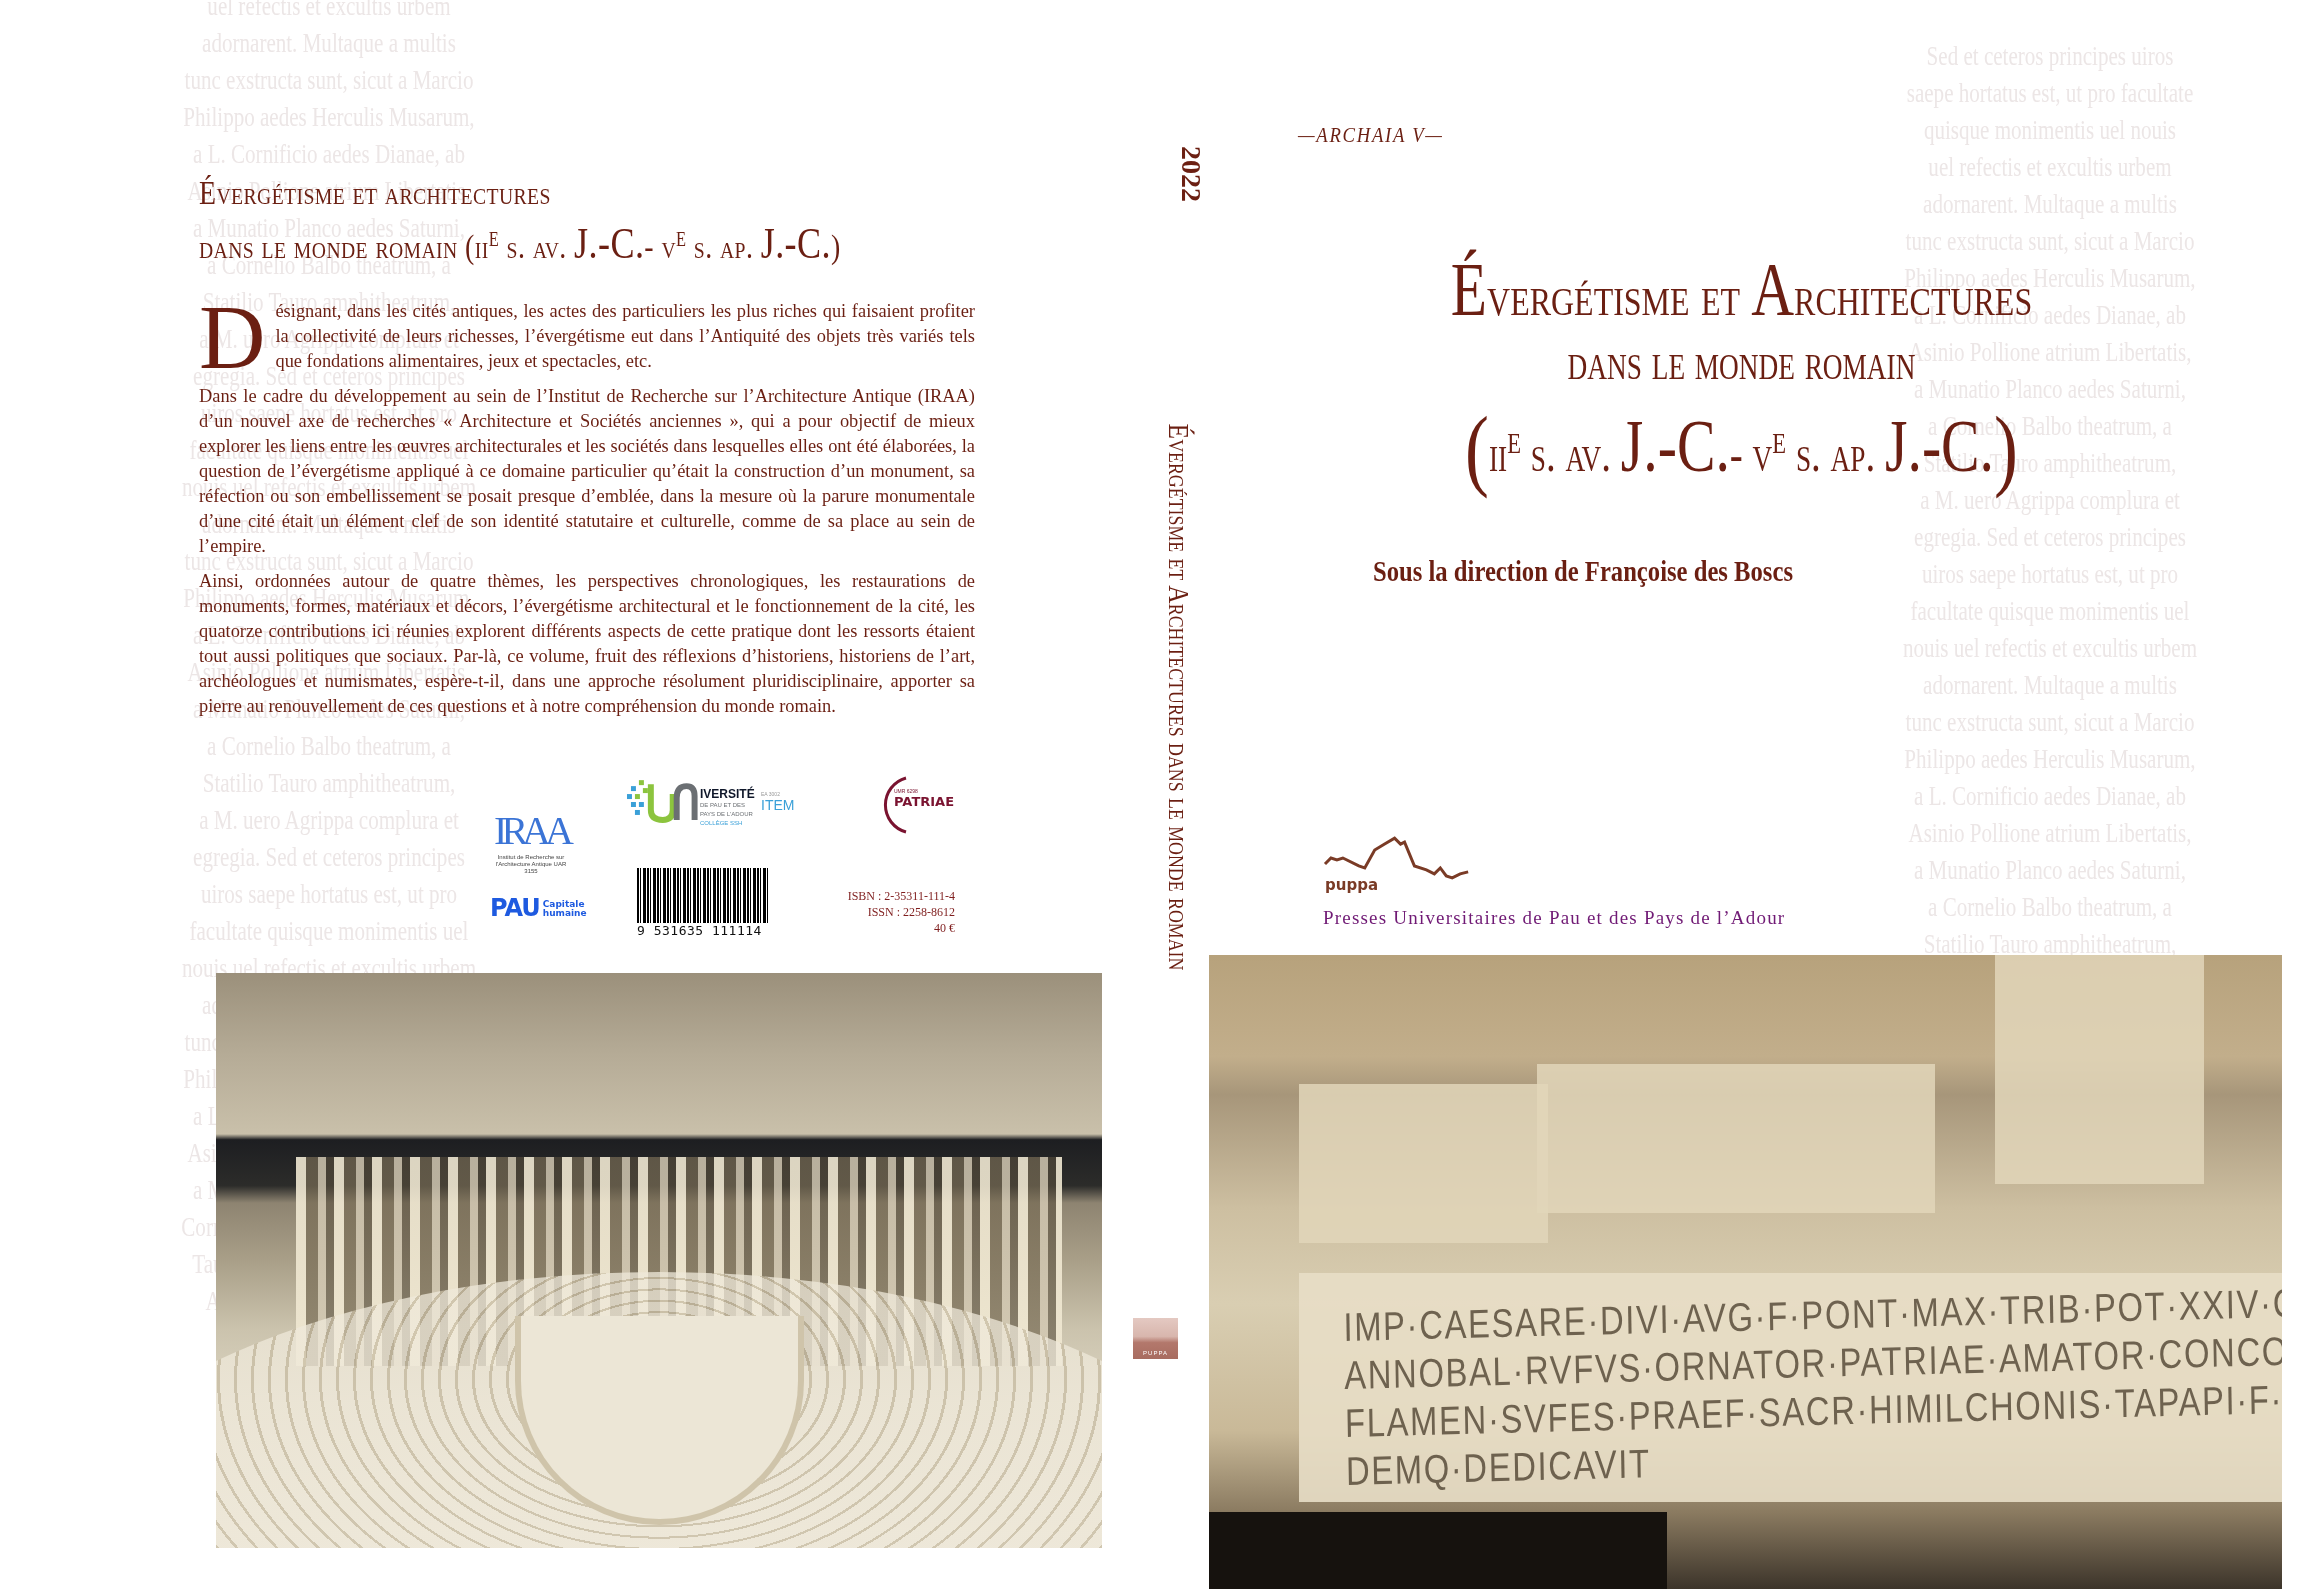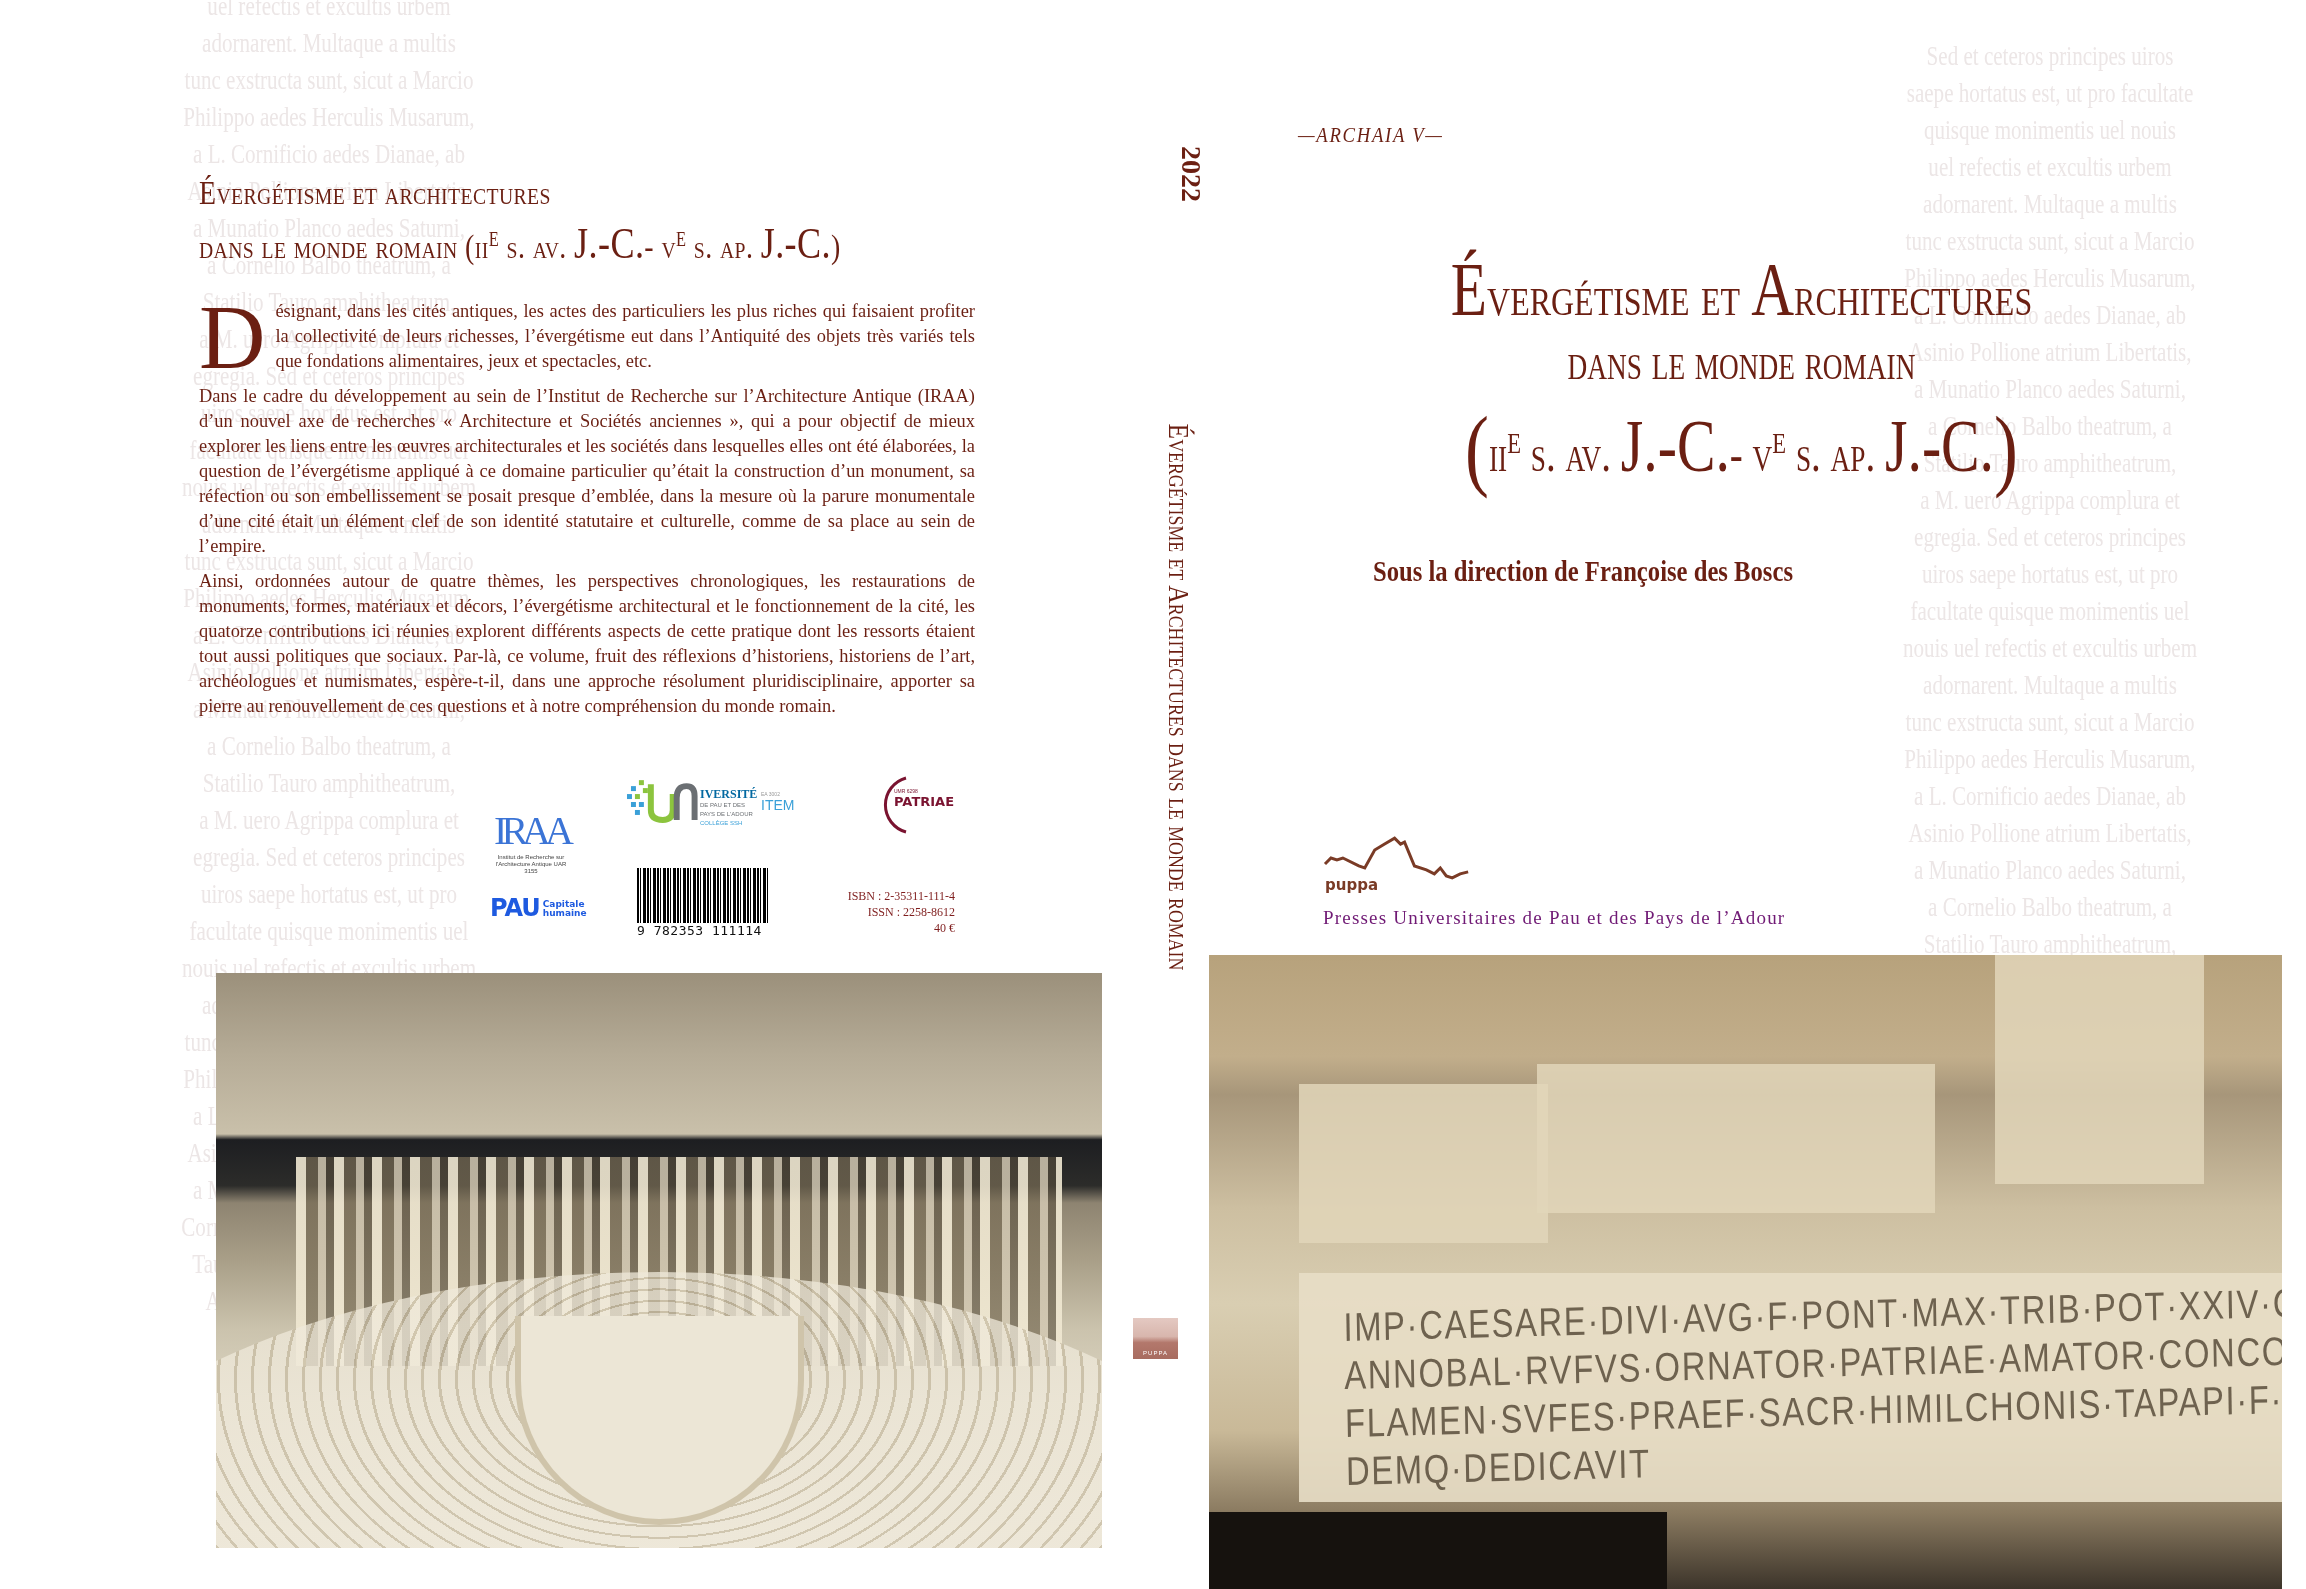--- a/index.html
+++ b/index.html
@@ -170,21 +170,21 @@
         <rect x="10" y="18" width="5" height="5" fill="#8cc43e"></rect>
       <rect x="18" y="12" width="5" height="5" fill="#8cc43e"></rect>
         <rect x="6" y="26" width="5" height="5" fill="#3aa0d8"></rect>
       <rect x="14" y="26" width="5" height="5" fill="#3aa0d8"></rect>
         <rect x="10" y="34" width="5" height="5" fill="#3aa0d8"></rect>
       <path d="M26 8 L26 34 Q26 44 38 44 Q48 44 48 34 L48 18" stroke="#8cc43e" stroke-width="6" fill="none"></path>
       <path d="M52 44 L52 22 Q52 10 62 10 Q70 10 70 20 L70 44" stroke="#6b6f73" stroke-width="6" fill="none"></path>
     </svg>
   </div>
   <div class="logo" style="left:700px;top:788px;font-family:'Liberation Sans',sans-serif;line-height:9px;">
-    <div style="font-size:12px;font-weight:bold;color:#0369a1;line-height:13px;font-family:Liberation Serif, serif;">IVERSITÉ</div>
+    <div style="font-size:12px;font-weight:bold;color:#0f172a;line-height:13px;">IVERSITÉ</div>
     <div style="font-size:6px;color:#6b6f73;">DE PAU ET DES</div>
     <div style="font-size:6px;color:#6b6f73;">PAYS DE L'ADOUR</div>
     <div style="font-size:6px;color:#3aa0d8;">COLLÈGE SSH</div>
   </div>
   <div id="logo-item" class="logo">
     <div style="font-size:5px;color:#999;">EA 3002</div>
     <div>ITEM</div>
   </div>
 
   <div id="logo-artehis" class="logo">
@@ -194,21 +194,21 @@
     <div style="position:absolute;left:18px;top:14px;font-family:'Liberation Sans',sans-serif;font-size:5px;color:#7a1330;">UMR 6298</div>
     <div style="position:absolute;left:18px;top:20px;font-family:'DejaVu Sans',sans-serif;font-weight:bold;font-size:13px;color:#7a1330;">PATRIAE</div>
   </div>
 
   <div id="logo-pau" class="logo">
     <span>PAU</span><small><span>Capitale</span><br><span>humaine</span></small>
   </div>
 
   <div id="barcode">
     <div class="bars"></div>
-    <div class="num">9 782353 111114</div>
+    <div class="num">9 531635 111114</div>
   </div>
 
   <div id="isbn">
     <div>ISBN : 2-35311-111-4</div>
     <div>ISSN : 2258-8612</div>
     <div>40 €</div>
   </div>
 
   <div id="photo-back" class="photo">
     <div class="cols"></div>

